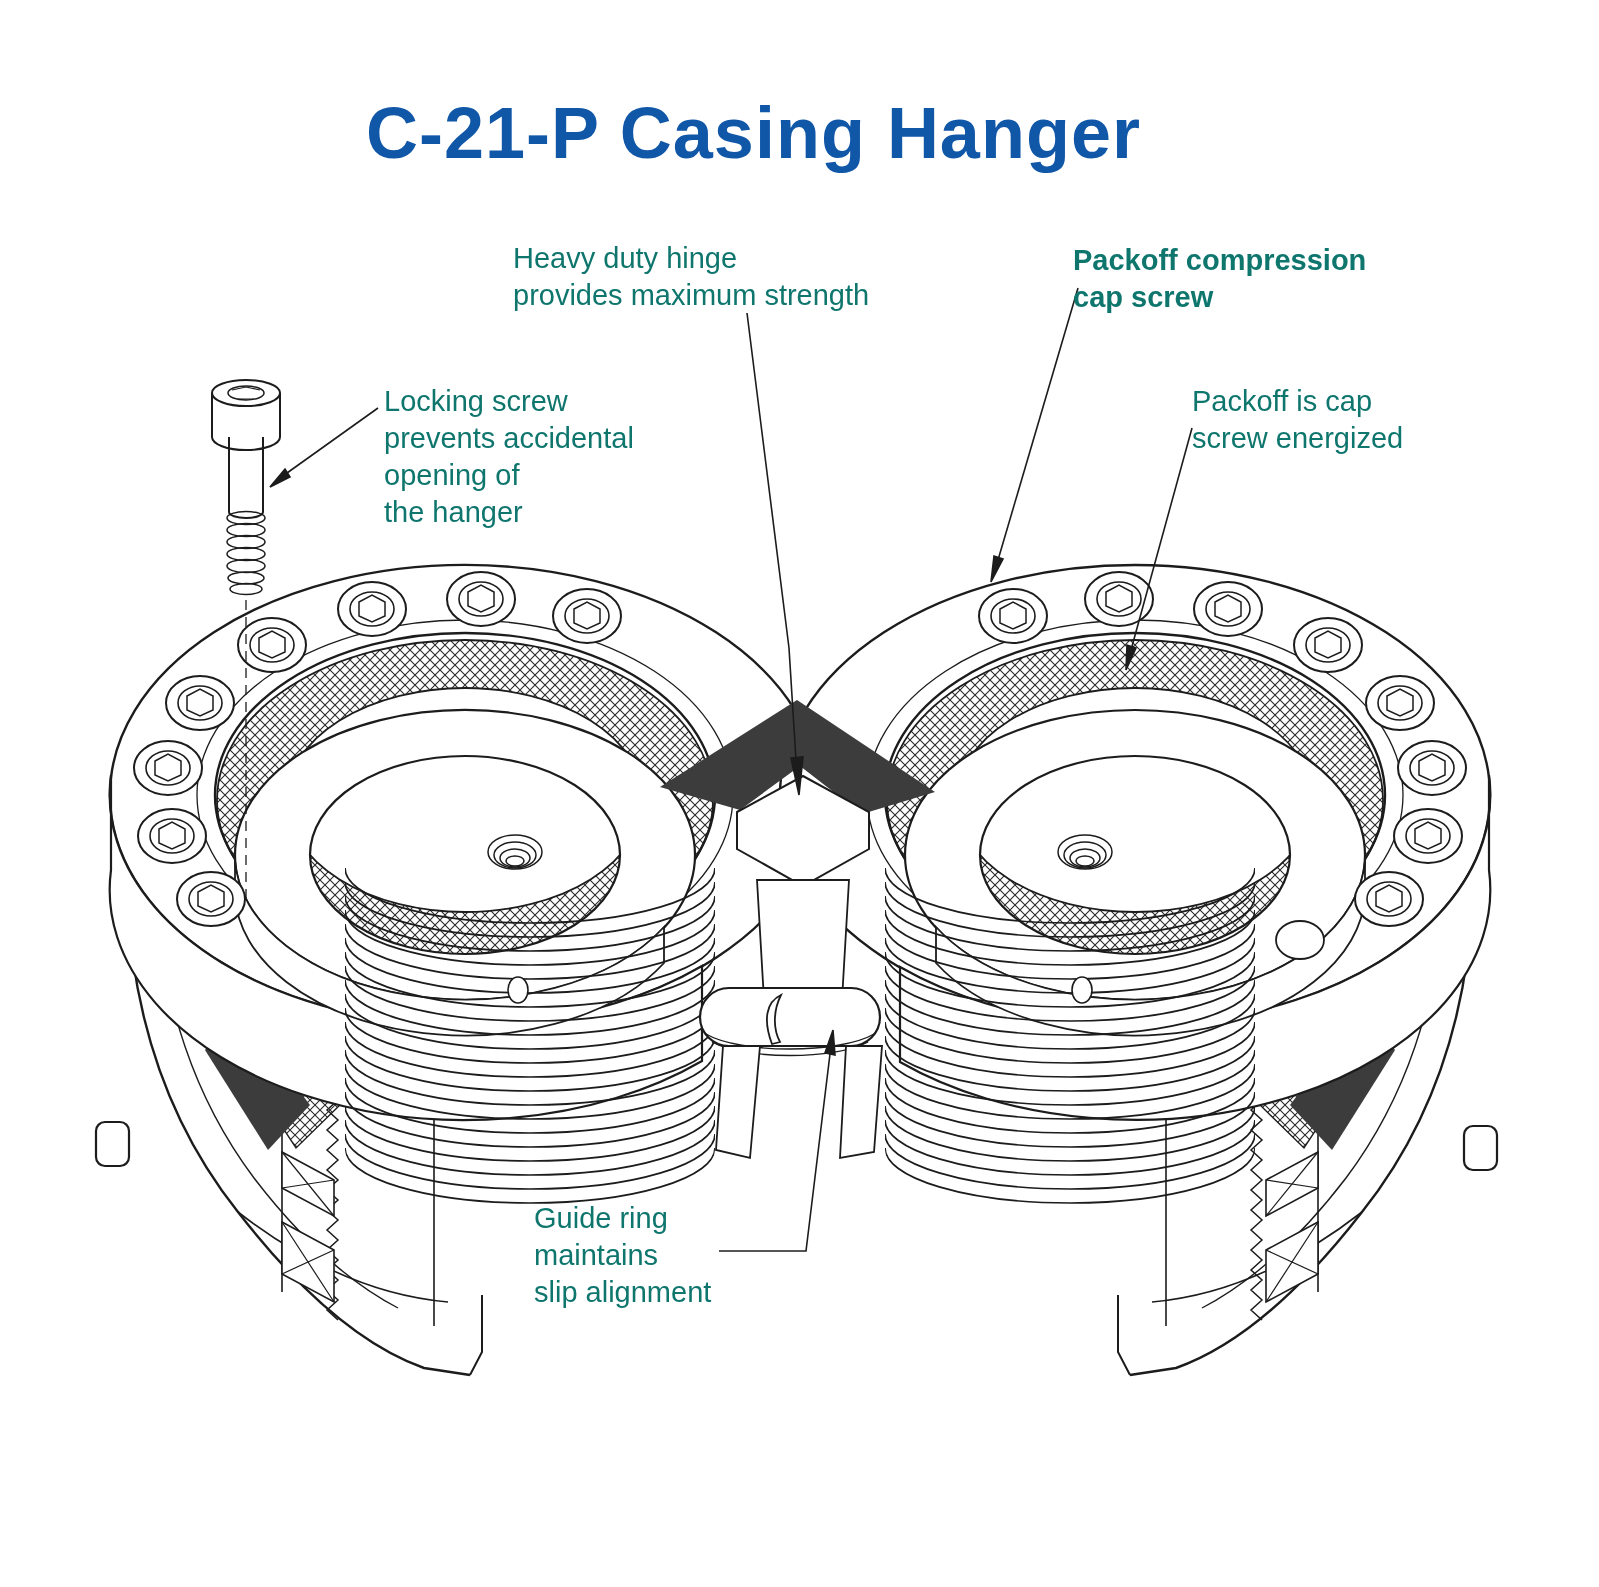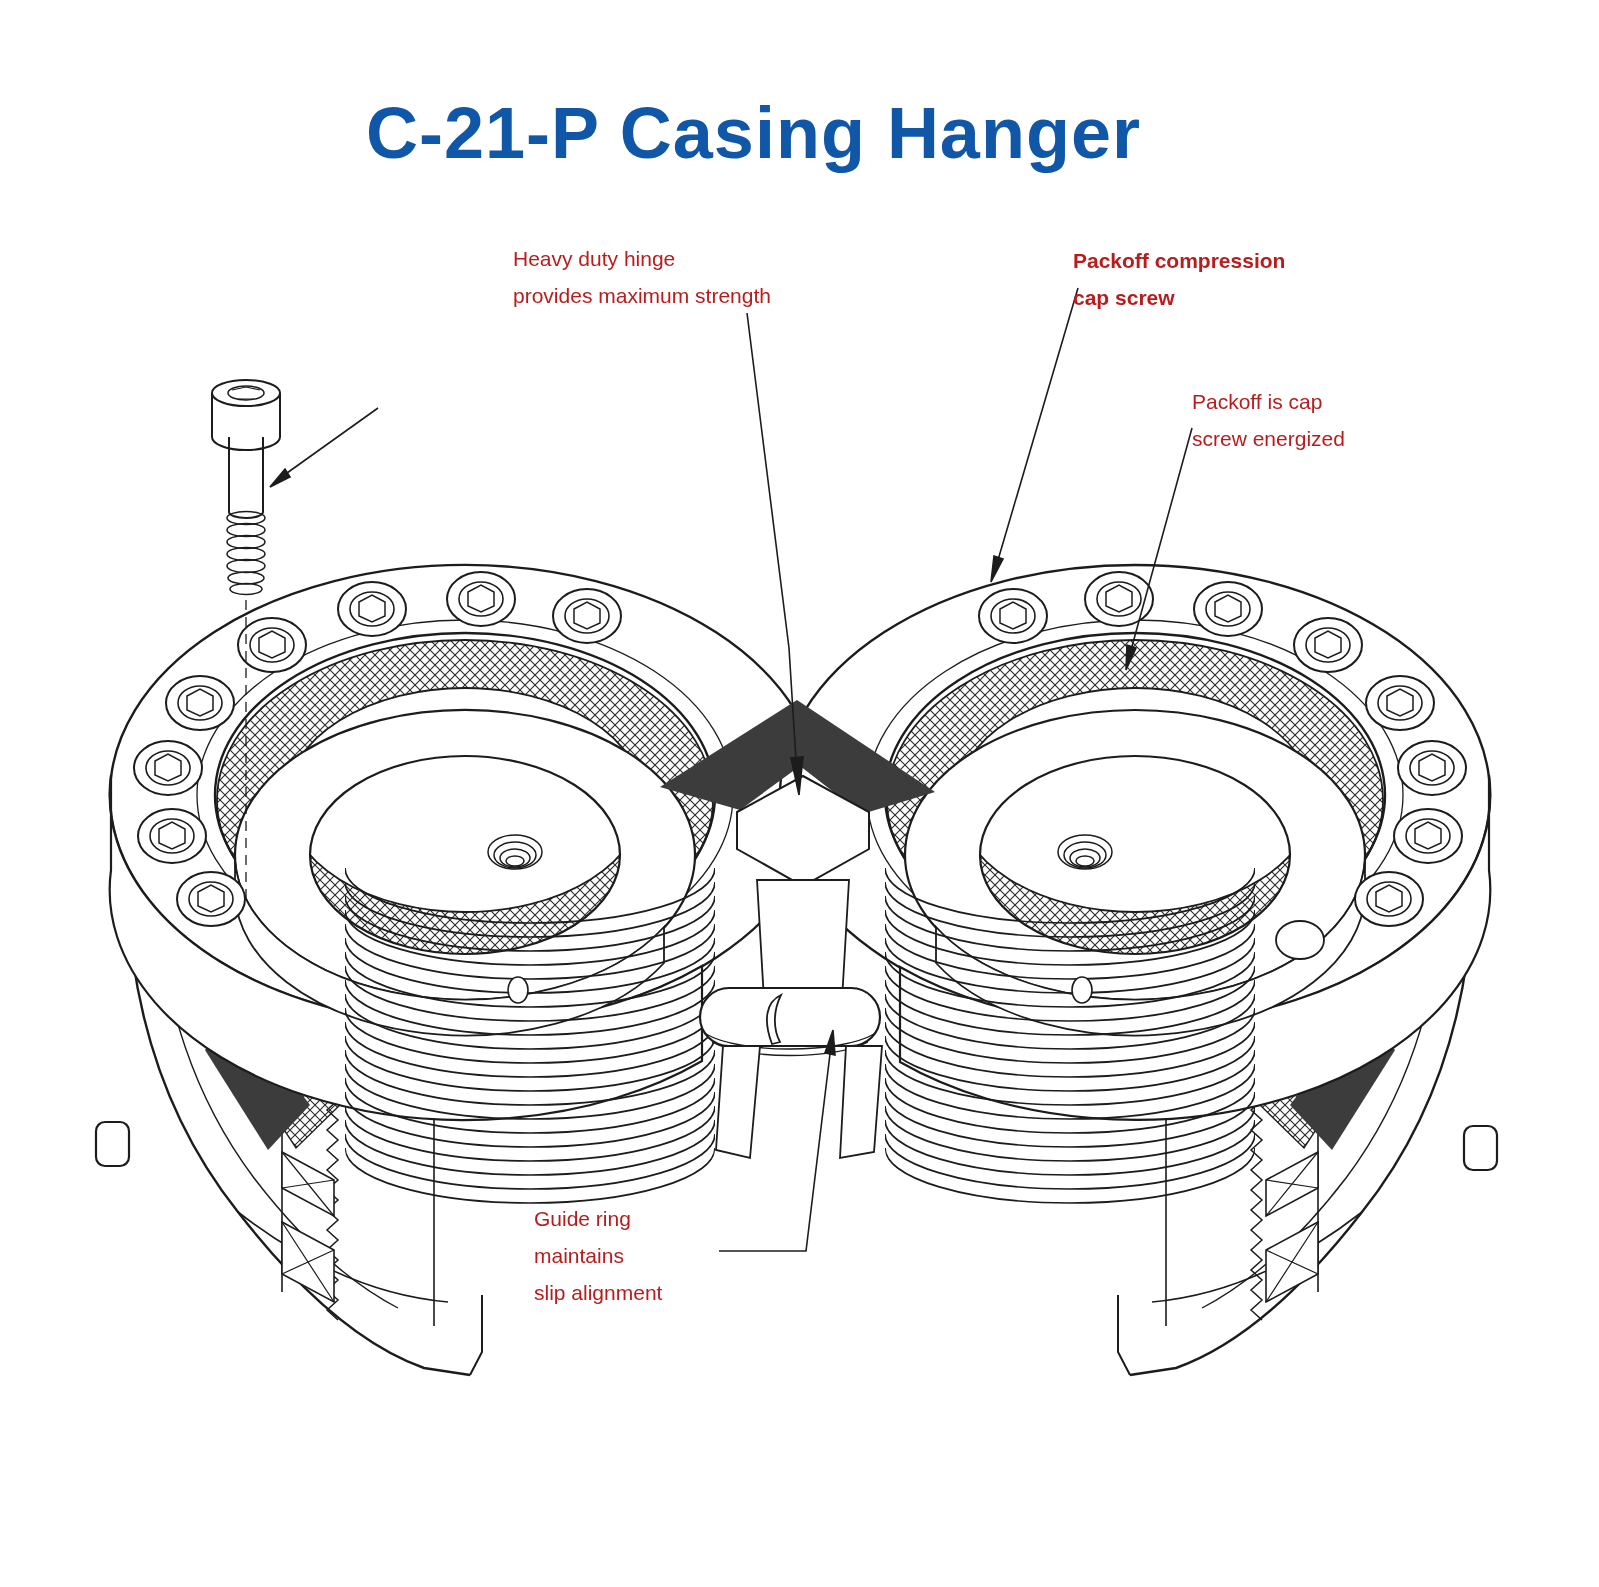--- a/index.html
+++ b/index.html
@@ -1,21 +1,21 @@
 <!DOCTYPE html>
 <html><head>
 <meta charset="utf-8">
 <style>
   html,body{margin:0;padding:0;background:#ffffff;}
   .page{position:relative;width:1507px;height:1587px;background:#ffffff;overflow:hidden;
         font-family:"Liberation Sans", sans-serif;}
   .figure-svg{position:absolute;left:0;top:0;width:1599px;height:1587px;}
   .page-title{position:absolute;left:0;top:92px;width:100%;text-align:center;
               font-size:72px;font-weight:bold;letter-spacing:1px;color:#1157a8;}
-  .callout{position:absolute;font-size:21px;line-height:37px;color:#b91c1c;
+  .callout{position:absolute;font-size:29px;line-height:37px;color:#0f766e;
            white-space:pre-line;}
   .co-hinge{left:513px;top:240px;}
   .co-packoff-screw{left:1073px;top:242px;font-weight:bold;}
   .co-locking{left:384px;top:383px;}
   .co-energized{left:1192px;top:383px;}
   .co-guide{left:534px;top:1200px;}
 </style>
 </head>
 <body>
 
@@ -214,18 +214,22 @@
         <polygon points="833,1030 825,1053 835,1055"></polygon>
       </g>
     </g>
   </svg>
 
   <div class="page-title">C-21-P Casing Hanger</div>
   <div class="callout co-hinge">Heavy duty hinge
 provides maximum strength</div>
   <div class="callout co-packoff-screw">Packoff compression
 cap screw</div>
+  <div class="callout co-locking">Locking screw
+prevents accidental
+opening of
+the hanger</div>
   <div class="callout co-energized">Packoff is cap
 screw energized</div>
   <div class="callout co-guide">Guide ring
 maintains
 slip alignment</div>
 </div>
 
 </body></html>

